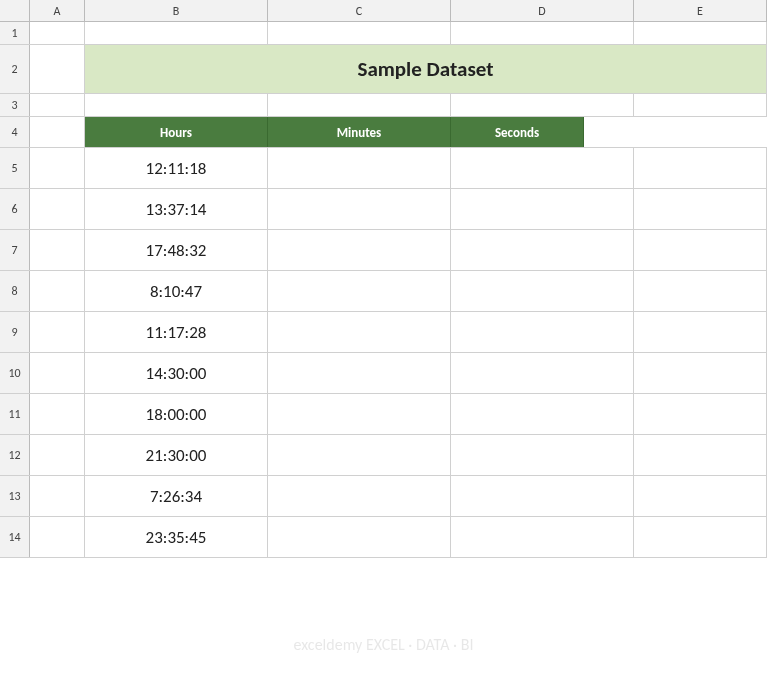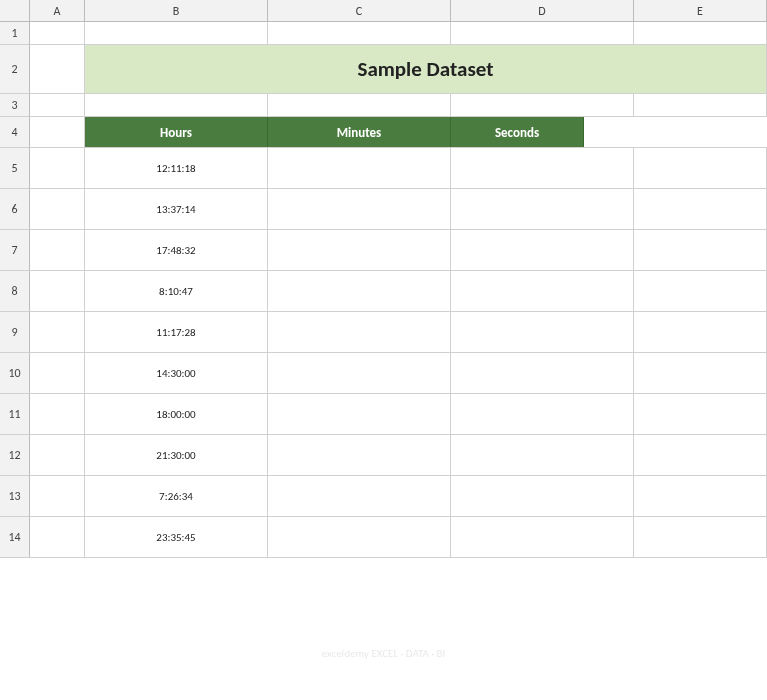--- a/index.html
+++ b/index.html
@@ -105,36 +105,36 @@
     .header-cell {
       background: #4a7c3f;
       color: #ffffff;
       font-weight: bold;
       font-size: 13px;
       border-right: 1px solid #3a6a30;
     }
 
     
     .data-cell {
-      font-size: 11px;
+      font-size: 17px;
       color: #222;
     }
 
     .empty-cell {
       background: #ffffff;
     }
 
     
     .watermark {
       position: absolute;
-      bottom: 40px;
+      bottom: 46px;
       left: 50%;
       transform: translateX(-50%);
       opacity: 0.15;
-      font-size: 11px;
+      font-size: 16px;
       color: #666;
       text-align: center;
       pointer-events: none;
     }
 
     
     .row-1 .row-num, .row-1 .cell { height: 22px; }
     .row-2 .row-num, .row-2 .cell { height: 48px; }
     .row-3 .row-num, .row-3 .cell { height: 22px; }
     .row-4 .row-num, .row-4 .cell { height: 30px; }

